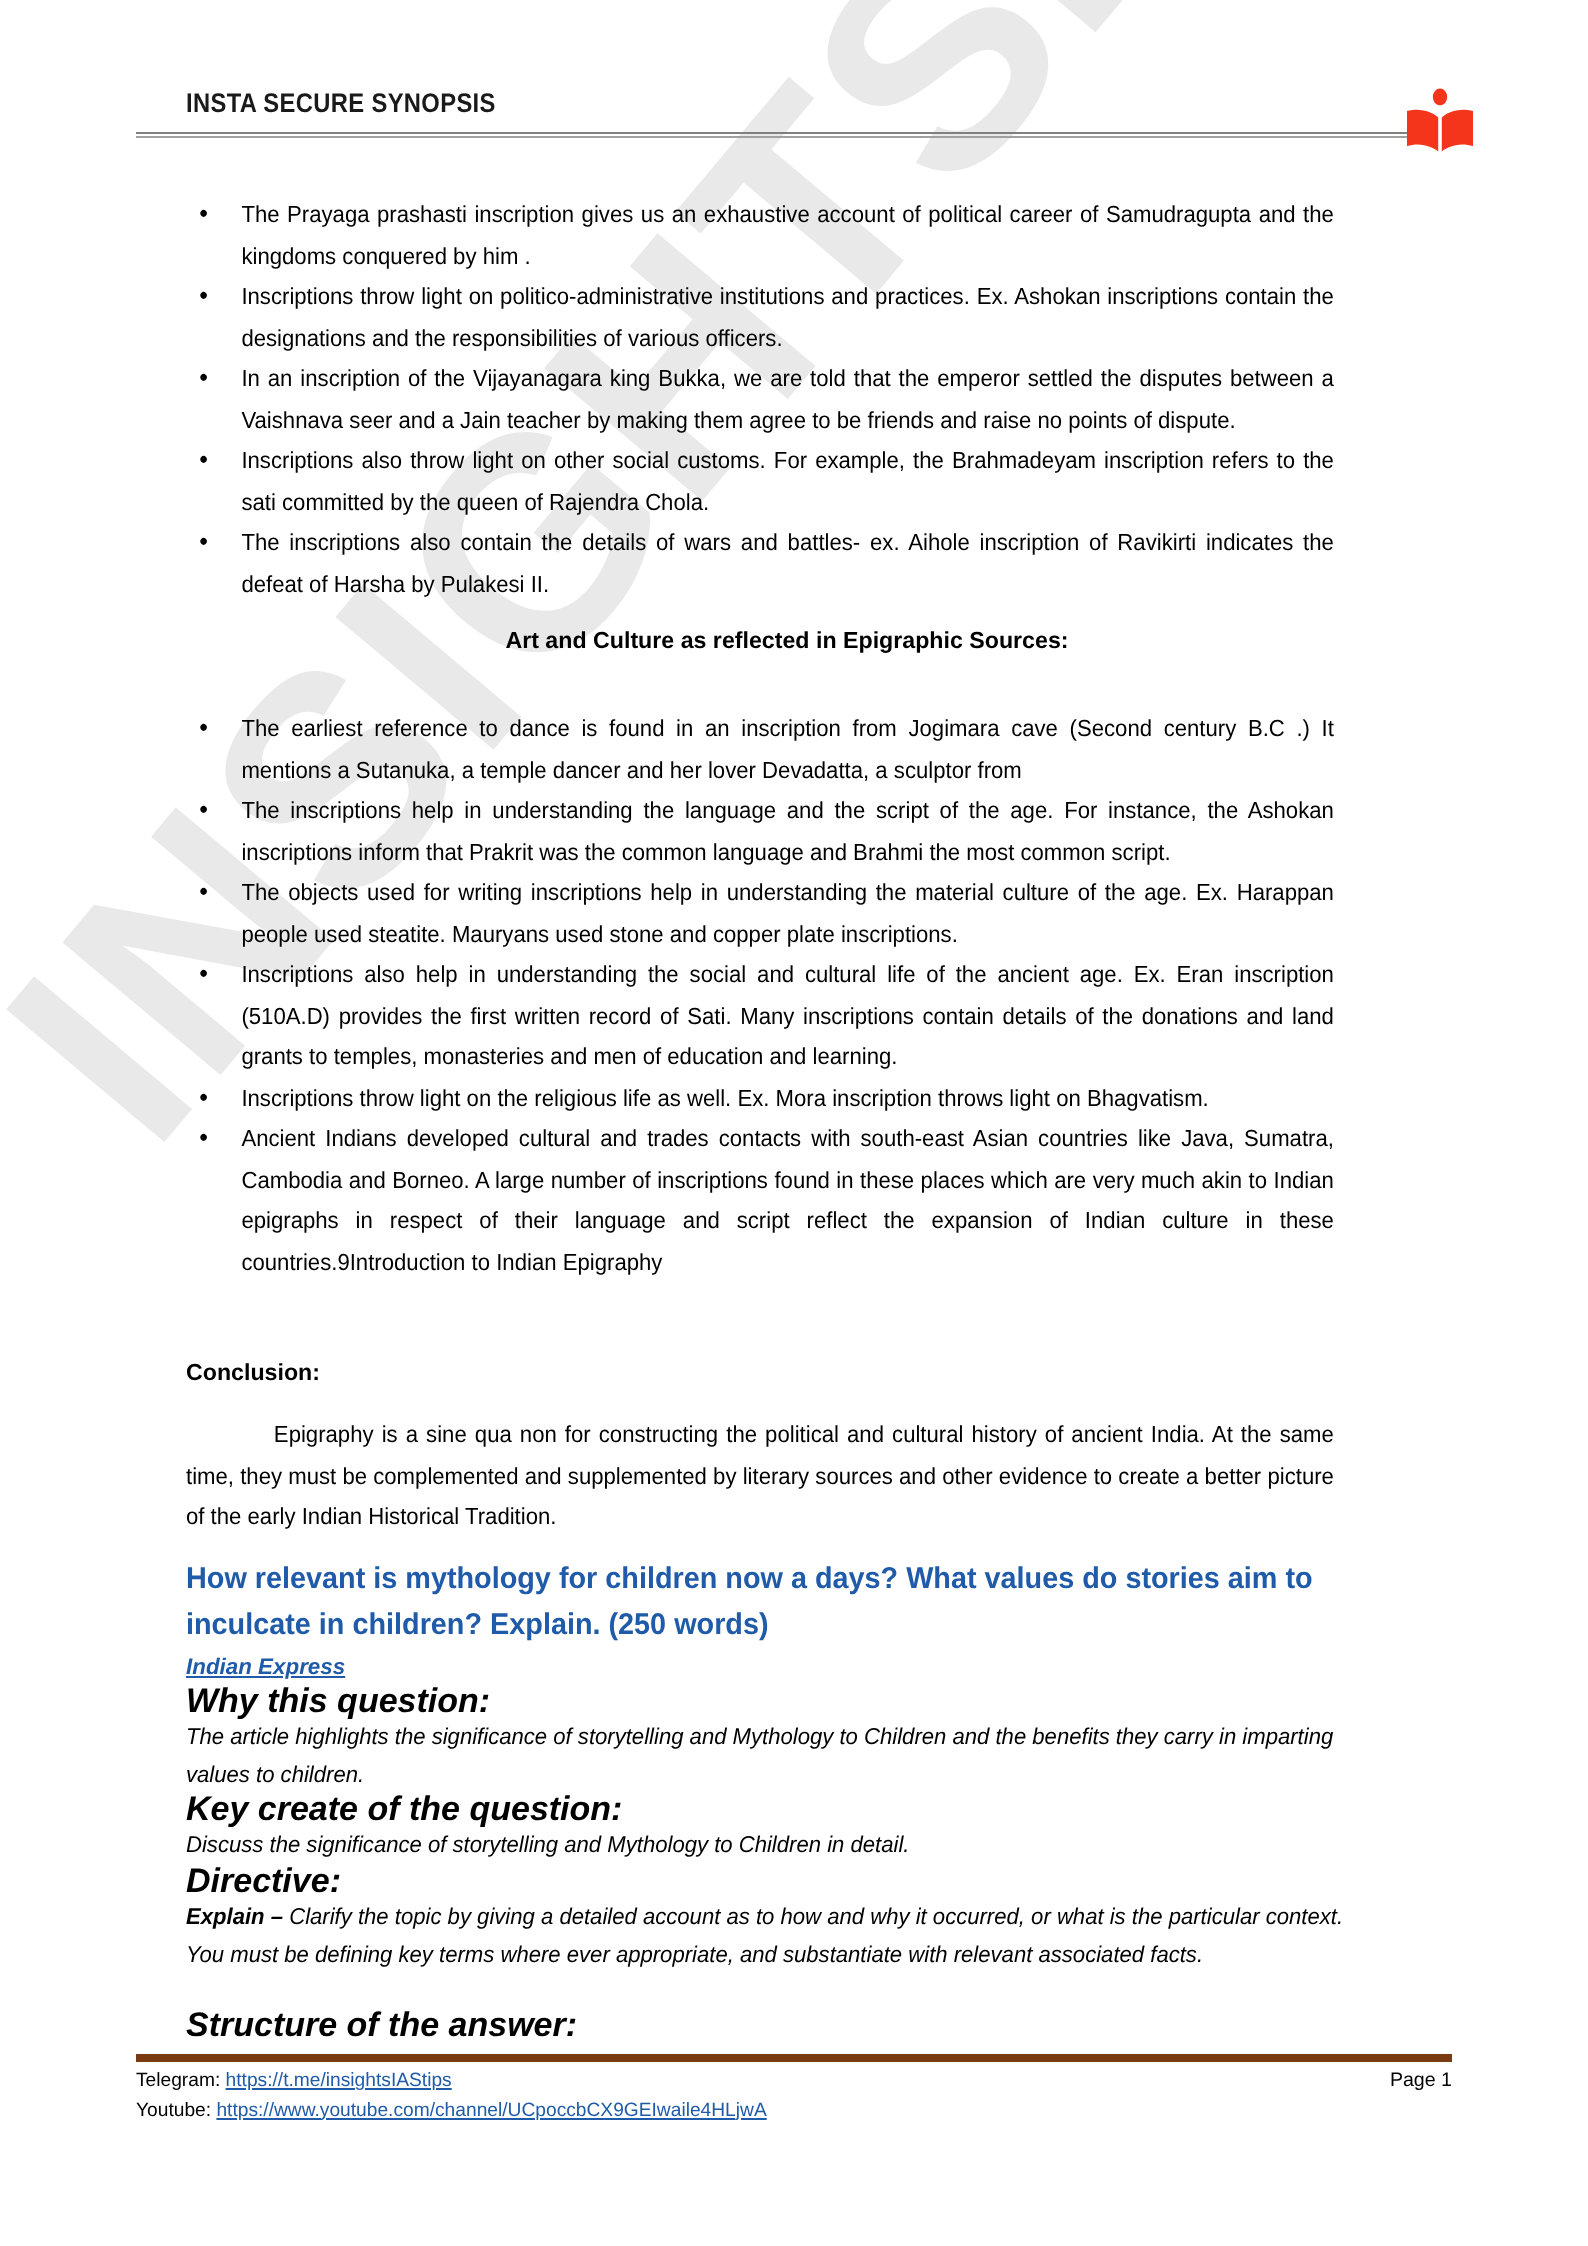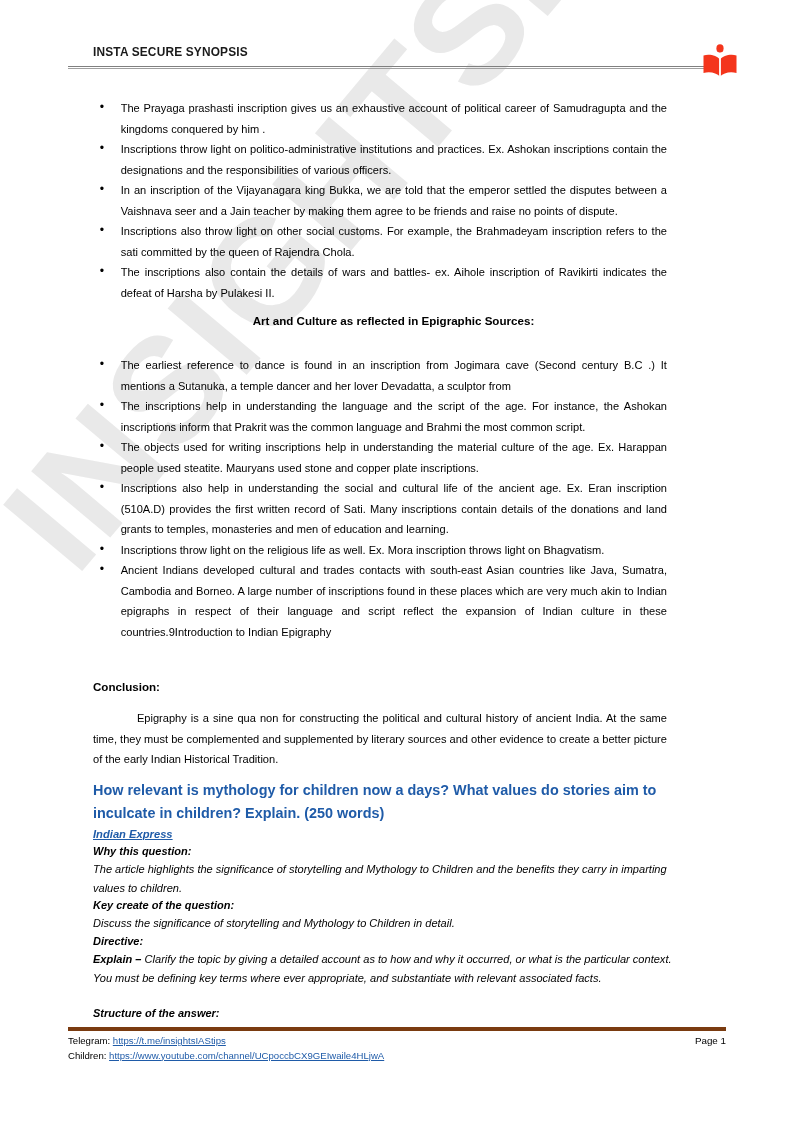--- a/index.html
+++ b/index.html
@@ -155,21 +155,21 @@
     font-size: 11.2px;
     font-style: italic;
     font-weight: 700;
     color: #1f5ba8;
     text-decoration: underline;
     line-height: 18px;
     font-family: "Liberation Sans", sans-serif;
     display: inline-block;
   }
   .lbl {
-    font-size: 11px;
+    font-size: 17px;
     font-style: italic;
     font-weight: 700;
     color: #000;
     line-height: 18.6px;
     font-family: "Liberation Sans", sans-serif;
   }
   .ital {
     font-size: 11.4px;
     font-style: italic;
     color: #000;
@@ -309,17 +309,17 @@
 
   </div>
 
   <div class="footer">
     <div class="footer-rule"></div>
     <div class="footer-row">
       <span class="lead">Telegram: </span><span class="flink">https://t.me/insightsIAStips</span>
       <span class="page-num">Page 1</span>
     </div>
     <div class="footer-row">
-      <span class="lead">Children: </span><span class="flink">https://www.youtube.com/channel/UCpoccbCX9GEIwaile4HLjwA</span>
+      <span class="lead">Youtube: </span><span class="flink">https://www.youtube.com/channel/UCpoccbCX9GEIwaile4HLjwA</span>
     </div>
   </div>
 
 </div>
 
 </body></html>

